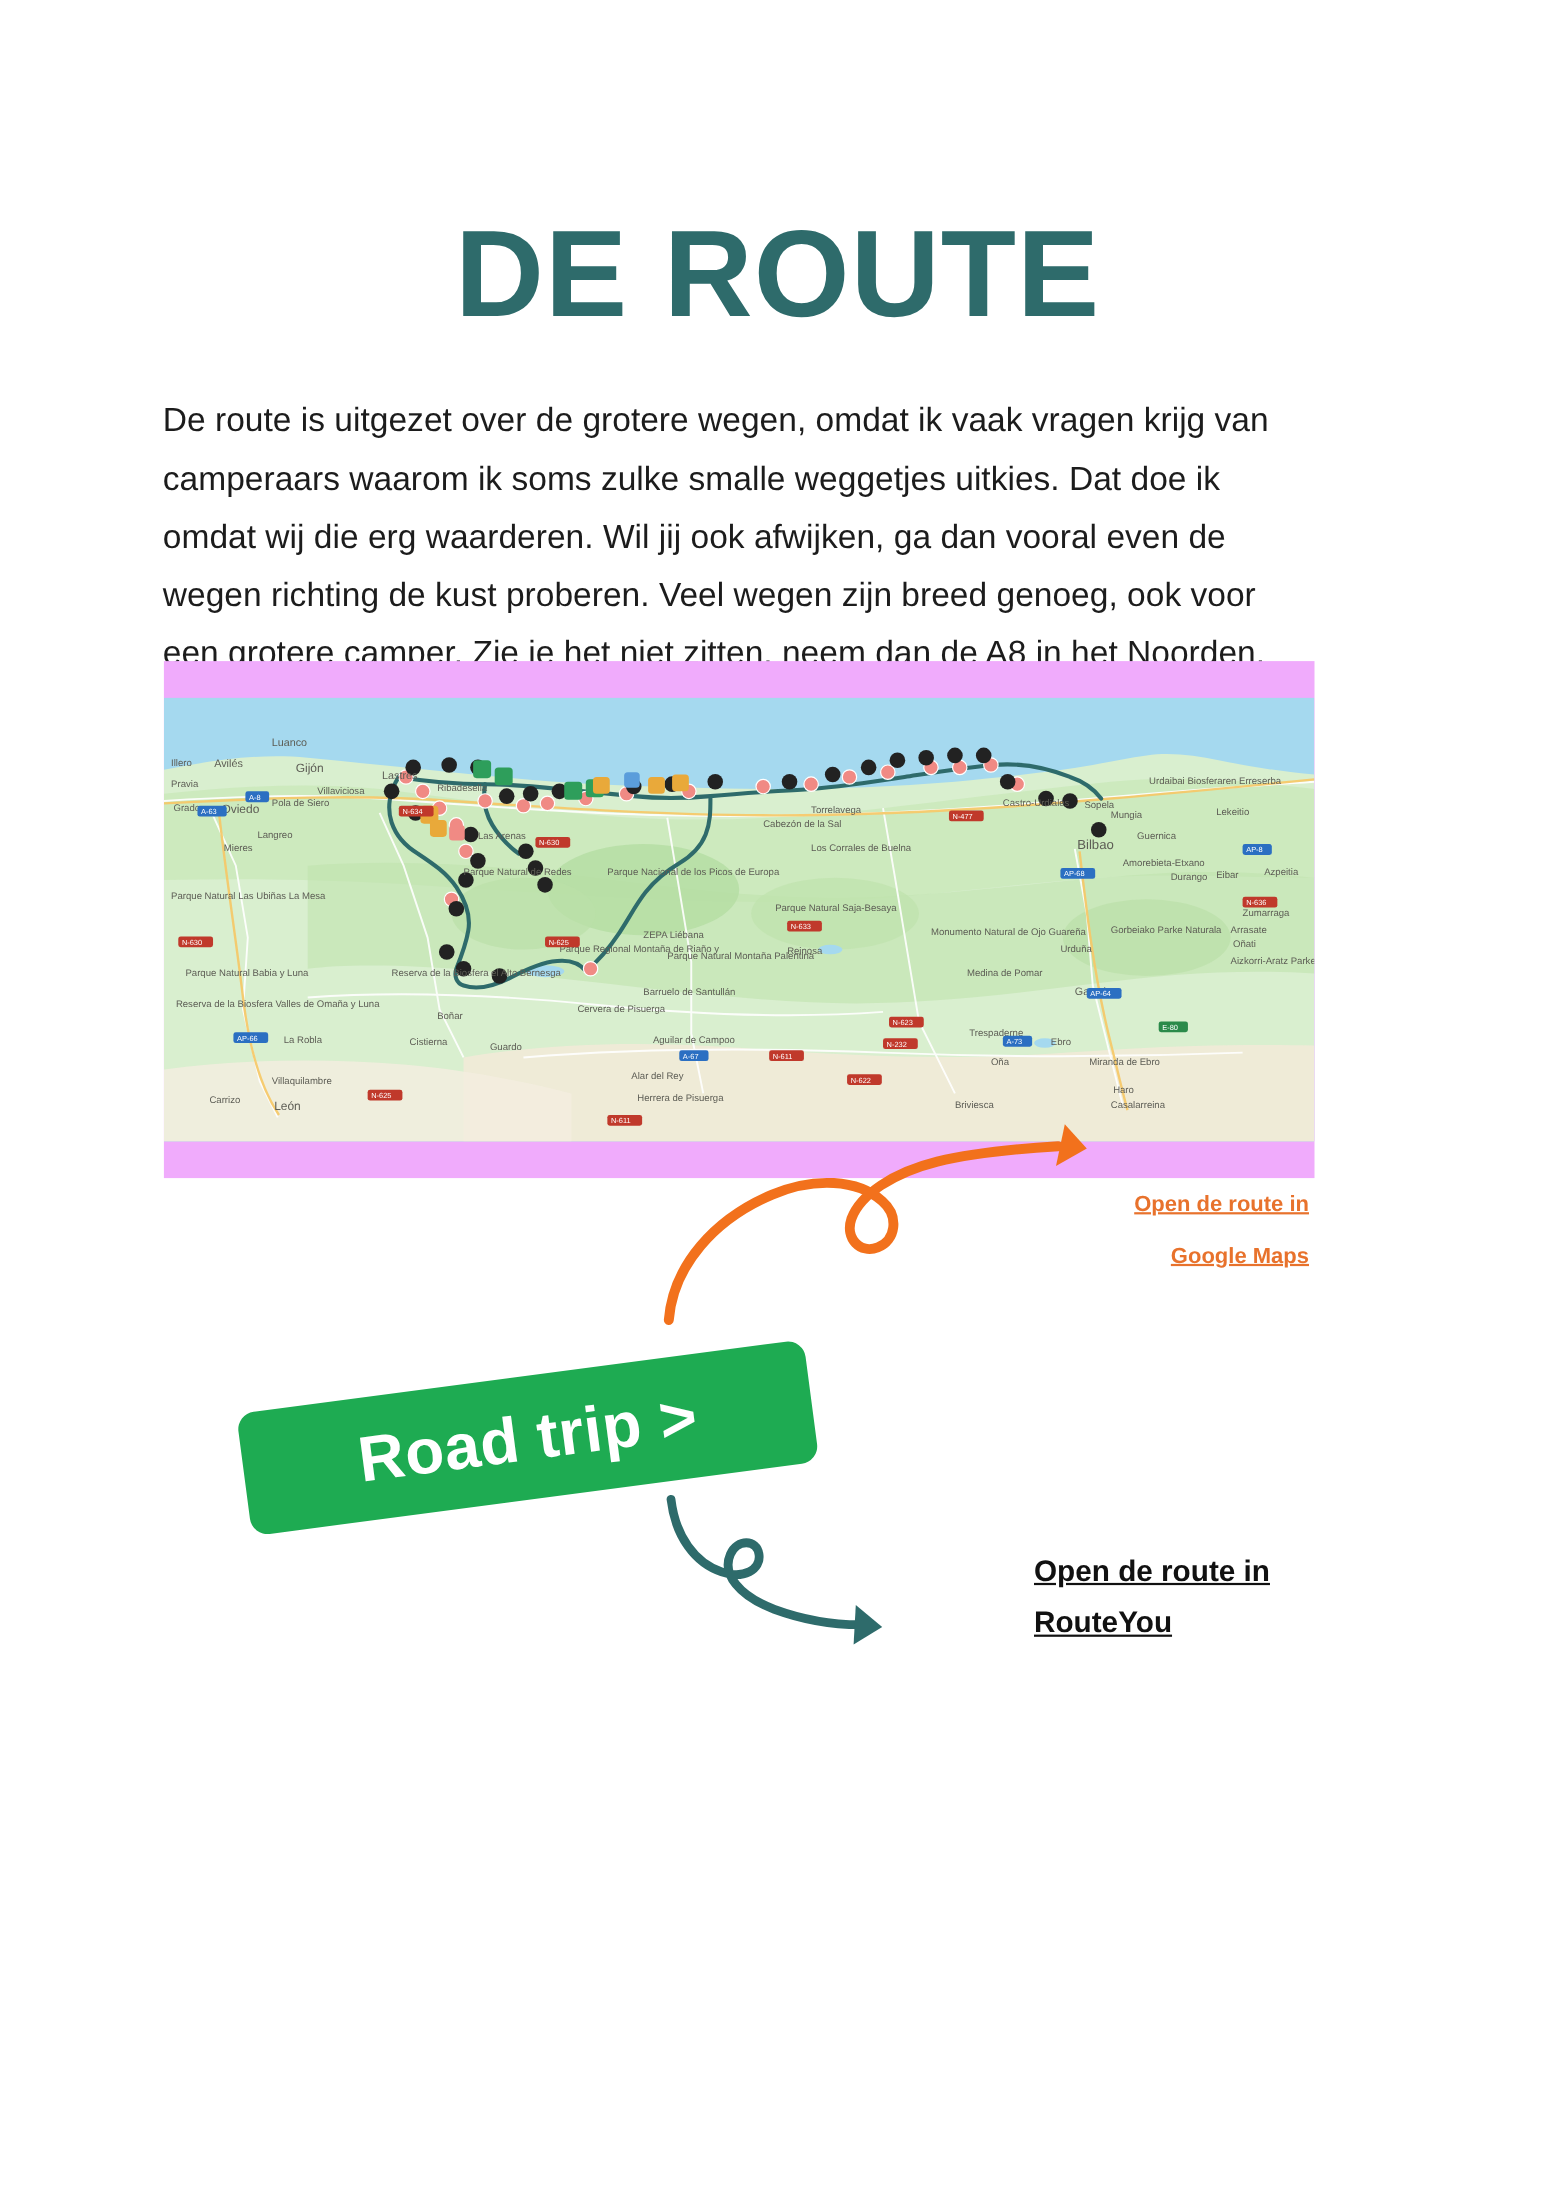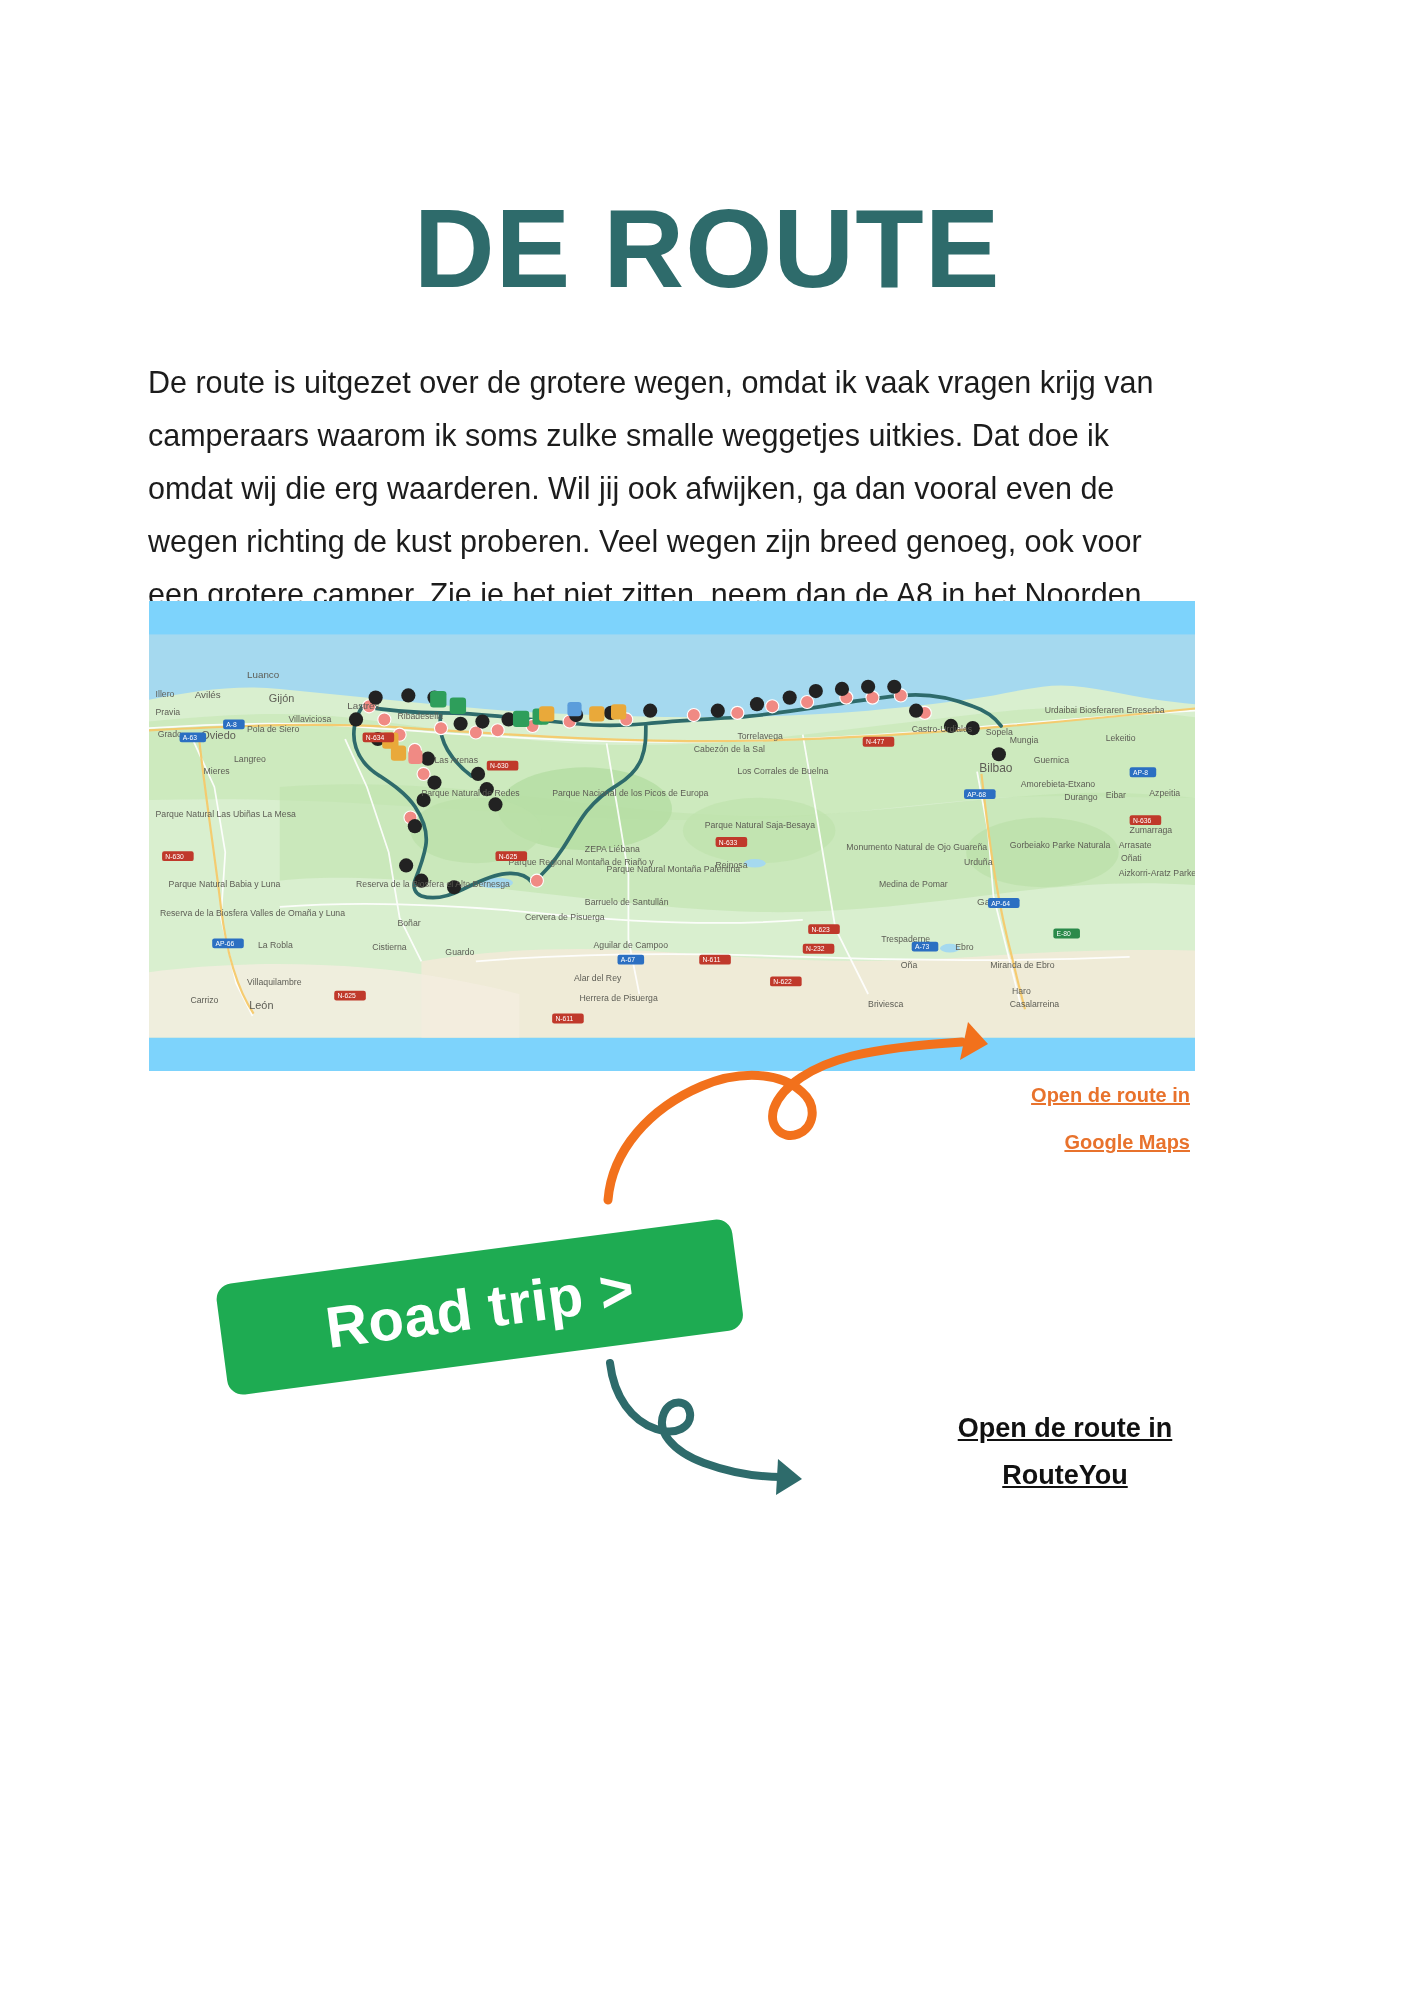--- a/index.html
+++ b/index.html
@@ -49,21 +49,21 @@
   }
 
   
   .map {
     position: absolute;
     left: 149px;
     top: 601px;
     width: 1046px;
     height: 470px;
     overflow: hidden;
-    background: #7dd3fc;
+    background: #f0abfc;
   }
   .map svg { display: block; }
 
   
   .link-google {
     position: absolute;
     left: 960px;
     top: 1072px;
     width: 230px;
     text-align: right;
@@ -73,21 +73,21 @@
     color: #e8722c;
     text-decoration: underline;
     font-family: "Liberation Sans", sans-serif;
     cursor: pointer;
   }
   .link-routeyou {
     position: absolute;
     left: 940px;
     top: 1405px;
     width: 250px;
-    text-align: center;
+    text-align: left;
     font-size: 27px;
     line-height: 47px;
     font-weight: bold;
     color: #111111;
     text-decoration: underline;
     font-family: "Liberation Sans", sans-serif;
     cursor: pointer;
   }
 
   

